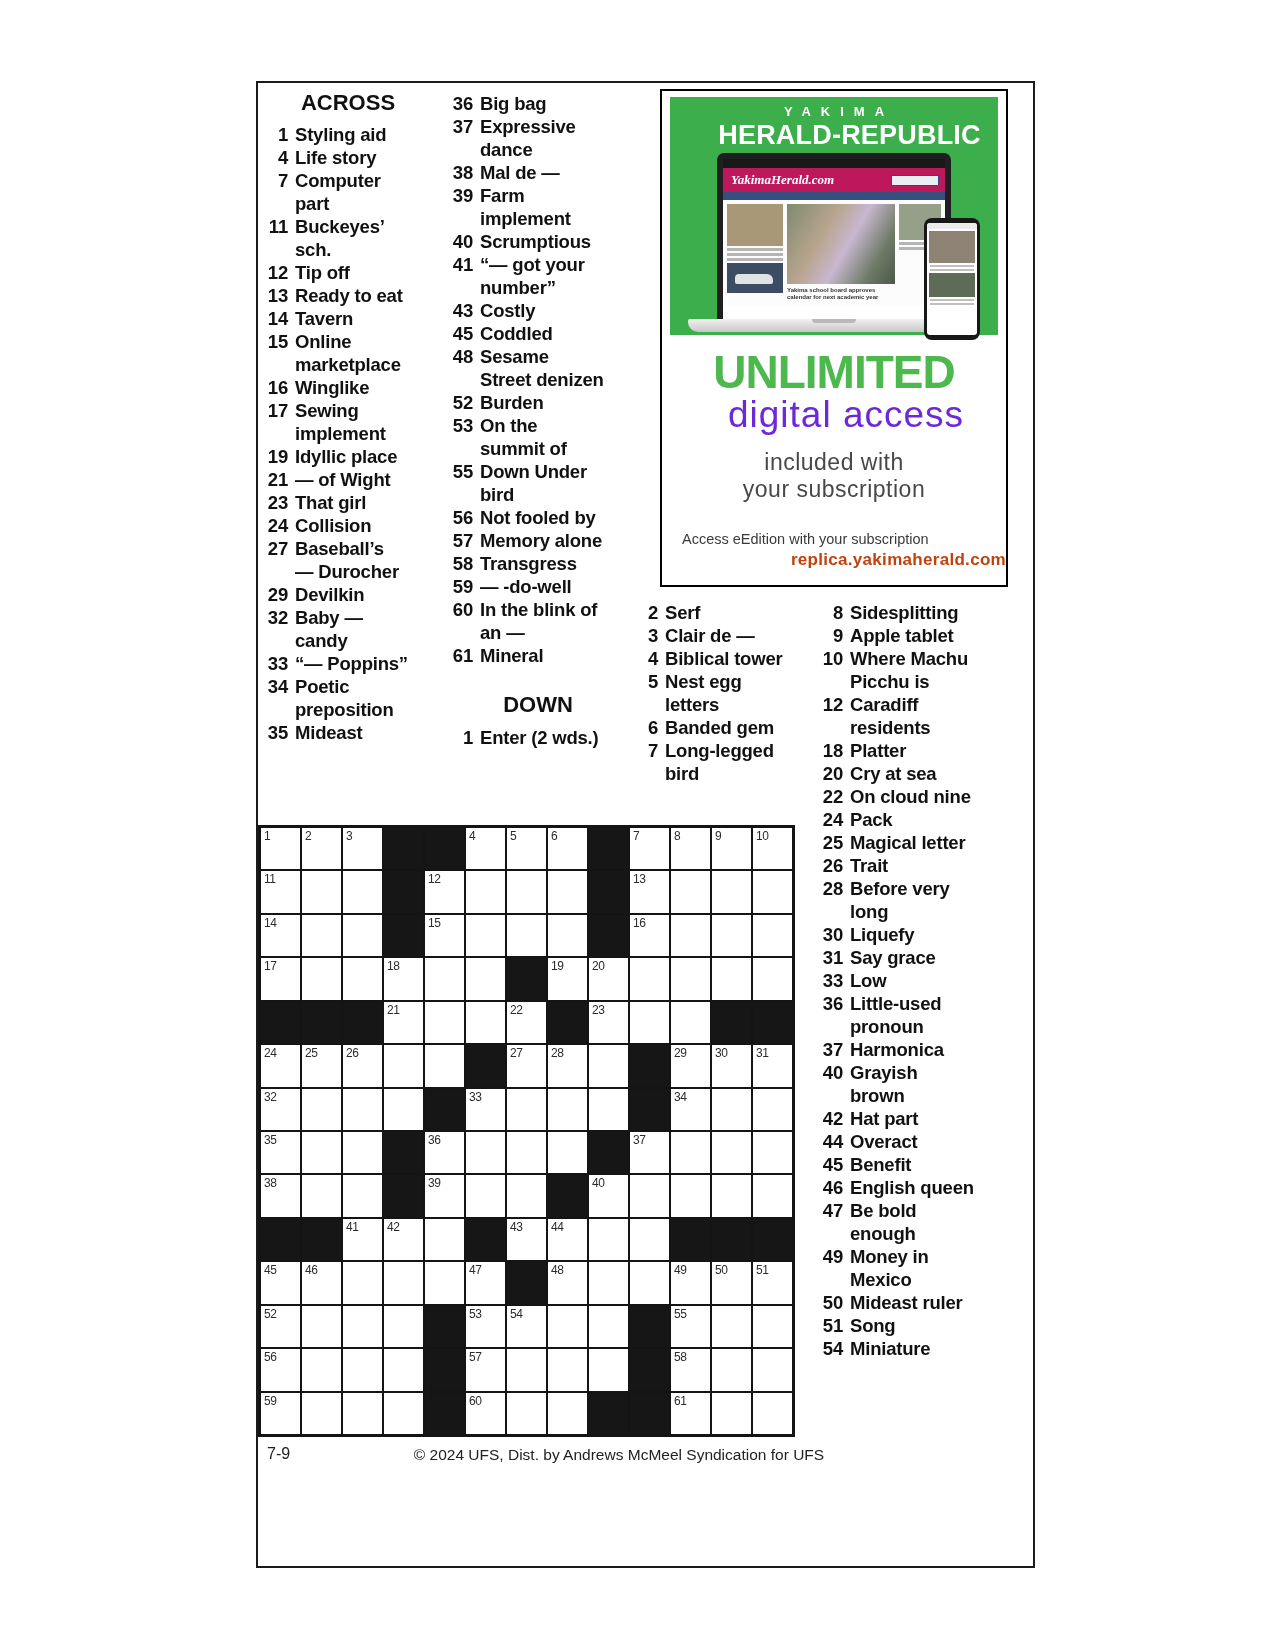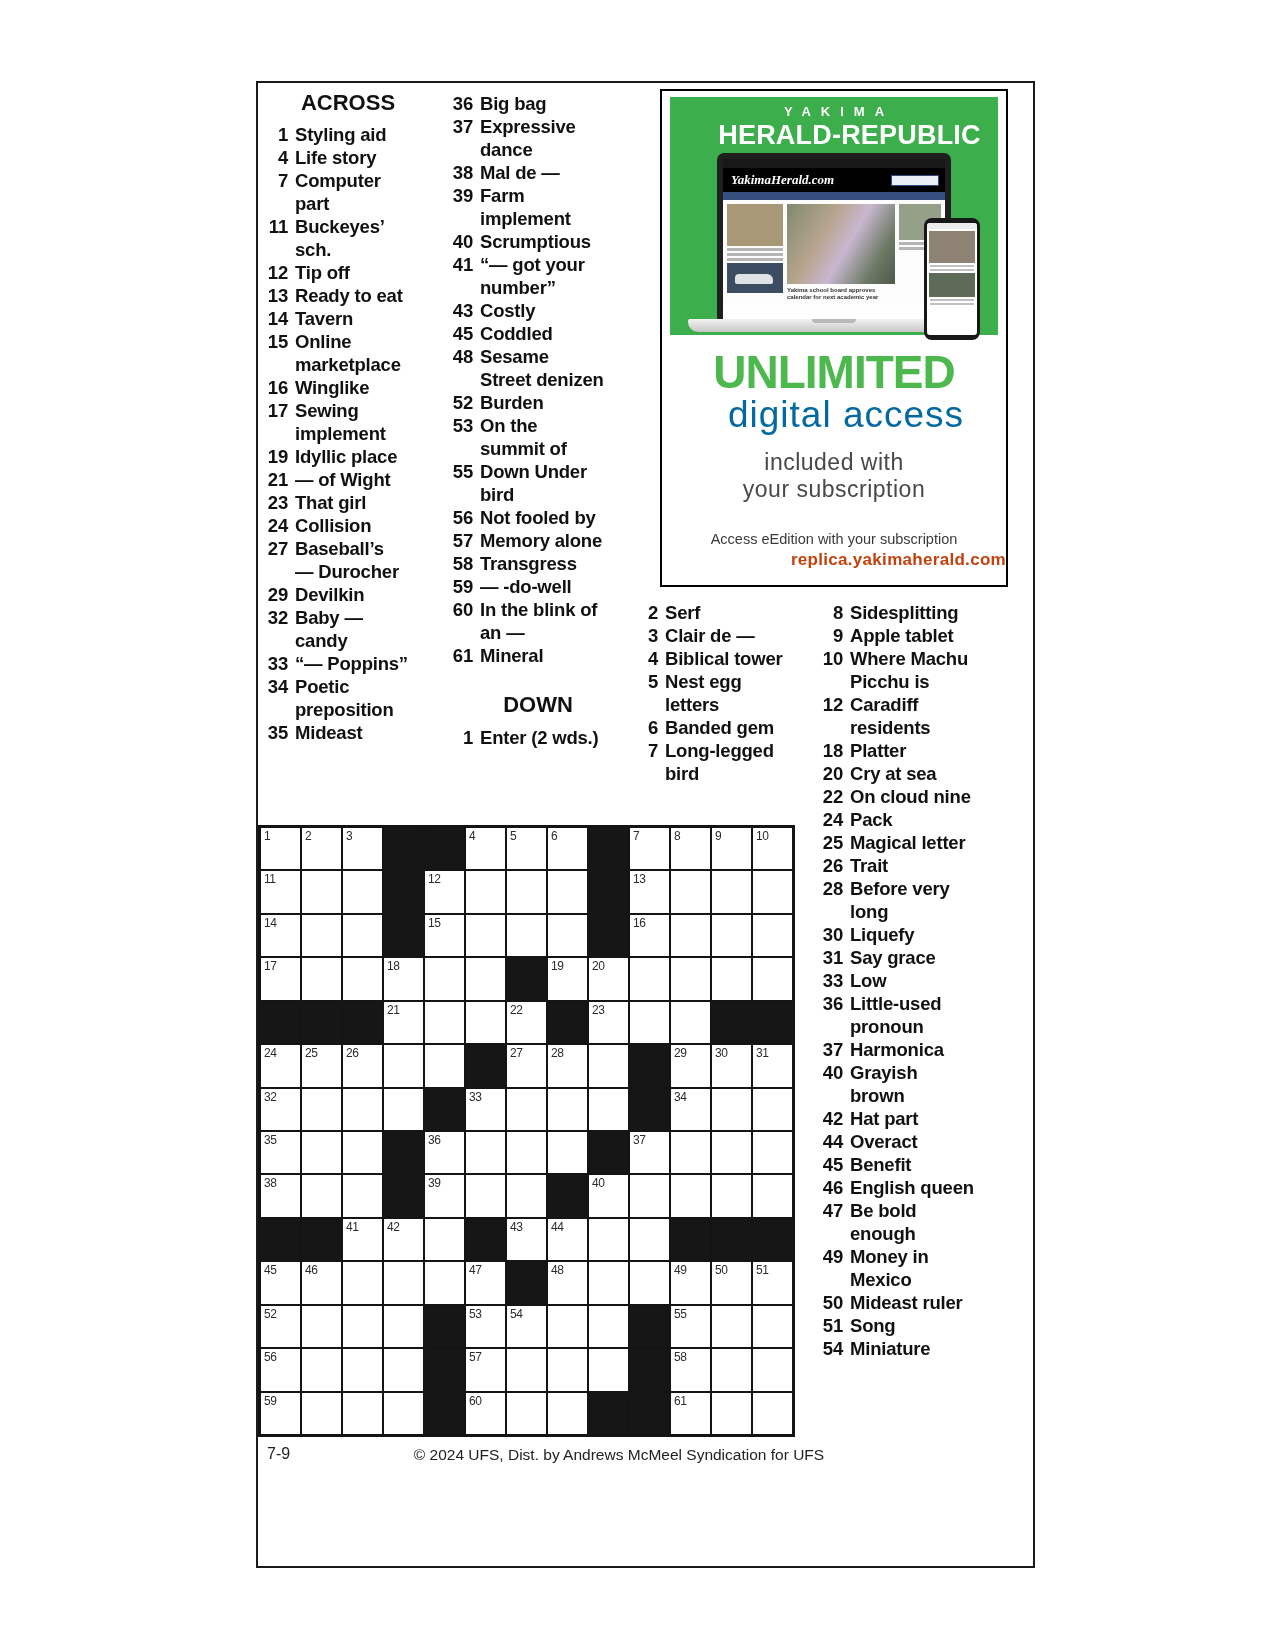--- a/index.html
+++ b/index.html
@@ -25,21 +25,21 @@
   }
   .ad-banner { position:absolute; left:8px; top:6px; right:8px; height:238px; background:#3cae4c; }
   .brand-top { position:absolute; left:0; right:0; top:13px; text-align:center; color:#fff;
     font:700 13px "Liberation Sans",sans-serif; letter-spacing:10px; text-indent:10px; }
   .brand-name { position:absolute; left:0; right:0; top:29px; text-align:center; color:#fff;
     font:700 27px "Liberation Sans",sans-serif; letter-spacing:0.2px;margin-left:31px; }
   .laptop { position:absolute; left:50%; top:62px; transform:translateX(-50%); width:234px; height:172px;
     background:#1f1f1f; border-radius:7px 7px 0 0; padding:0; z-index:2; }
   .lt-inner { position:absolute; left:6px; top:6px; right:6px; bottom:6px; background:#fff; overflow:hidden; }
   .browser-bar { height:9px; background:#181818; }
-  .masthead { height:24px; background:#000000; display:flex; align-items:center;text-decoration:underline; }
+  .masthead { height:24px; background:#be185d; display:flex; align-items:center; }
   .masthead-logo { font:700 italic 13px "Liberation Serif", serif; color:#fff; padding-left:8px; white-space:nowrap; }
   .search-box { margin-left:auto; margin-right:6px; width:46px; height:9px; background:#e9edf4; border:1px solid #2f4a7c; }
   .navbar { height:8px; background:#35507e; }
   .screen-body { display:flex; gap:4px; padding:4px; background:#fcfcfc; }
   .col-left { width:56px; }
   .photo-a { height:42px; background:linear-gradient(135deg,#b3a182 0%,#8c7c60 55%,#6f6platform048 100%); background-color:#a99878; }
   .tiny-lines .ln { height:3px; background:#b5b5b5; margin:2px 0; }
   .photo-car { height:30px; background:#3c4d63; position:relative; }
   .photo-car:after { content:""; position:absolute; left:8px; top:11px; width:38px; height:10px; background:#dfe3e6; border-radius:4px 6px 2px 2px; }
   .col-mid { flex:1; }
@@ -52,26 +52,26 @@
   .laptop-base:after { content:""; position:absolute; left:50%; top:0; transform:translateX(-50%); width:44px; height:4px; background:#b9b9b9; border-radius:0 0 4px 4px; }
   .phone { position:absolute; left:262px; top:127px; width:56px; height:122px; background:#181818;
     border-radius:8px; z-index:4; padding:0; }
   .ph-inner { position:absolute; left:3px; top:5px; right:3px; bottom:5px; background:#fff; border-radius:3px; overflow:hidden; }
   .ph-bar { height:6px; background:#ececec; }
   .ph-photo { height:32px; background:#8d8273; margin:2px; }
   .ph-photo2 { height:24px; background:#5d6b57; margin:2px; }
   .ph-lines .ln { height:2px; background:#c0c0c0; margin:2px 3px; }
   .ad-headline { position:absolute; left:0; right:0; top:258px; text-align:center; color:#4db84e;
     font:800 46px/46px "Liberation Sans",sans-serif; letter-spacing:-1px; }
-  .ad-subheadline { position:absolute; left:0; right:0; top:305px; text-align:center; color:#0369a1;
+  .ad-subheadline { position:absolute; left:0; right:0; top:305px; text-align:center; color:#6d28d9;
     font:400 37px/38px "Liberation Sans",sans-serif; letter-spacing:1px;padding-left:24px; }
   .ad-included { position:absolute; left:0; right:0; top:358px; text-align:center; color:#48484a;
     font:400 23px/27px "Liberation Sans",sans-serif; letter-spacing:0.5px; }
-  .ad-access { position:absolute; left:0; right:0; top:440px; text-align:center; color:#3a3a3a;
-    font:400 14.5px "Liberation Sans",sans-serif; }
+  .ad-access { position:absolute; left:0; right:0; top:440px; color:#3a3a3a;
+    font:400 14.5px "Liberation Sans",sans-serif;padding-left:20px; }
   .ad-url { position:absolute; left:0; right:0; top:459px; text-align:right; color:#c2410c;
     font:700 17px "Liberation Sans",sans-serif; letter-spacing:0.3px; }
   
   .grid {
     position:absolute; left:0px; top:742px; width:533px; height:608px;
     display:grid; grid-template-columns:repeat(13,1fr); grid-template-rows:repeat(14,1fr);
     border:2px solid #141414; background:#fff;
   }
   .cell { border:1px solid #141414; position:relative; background:#fff; }
   .cell.black { background:#161616; }

